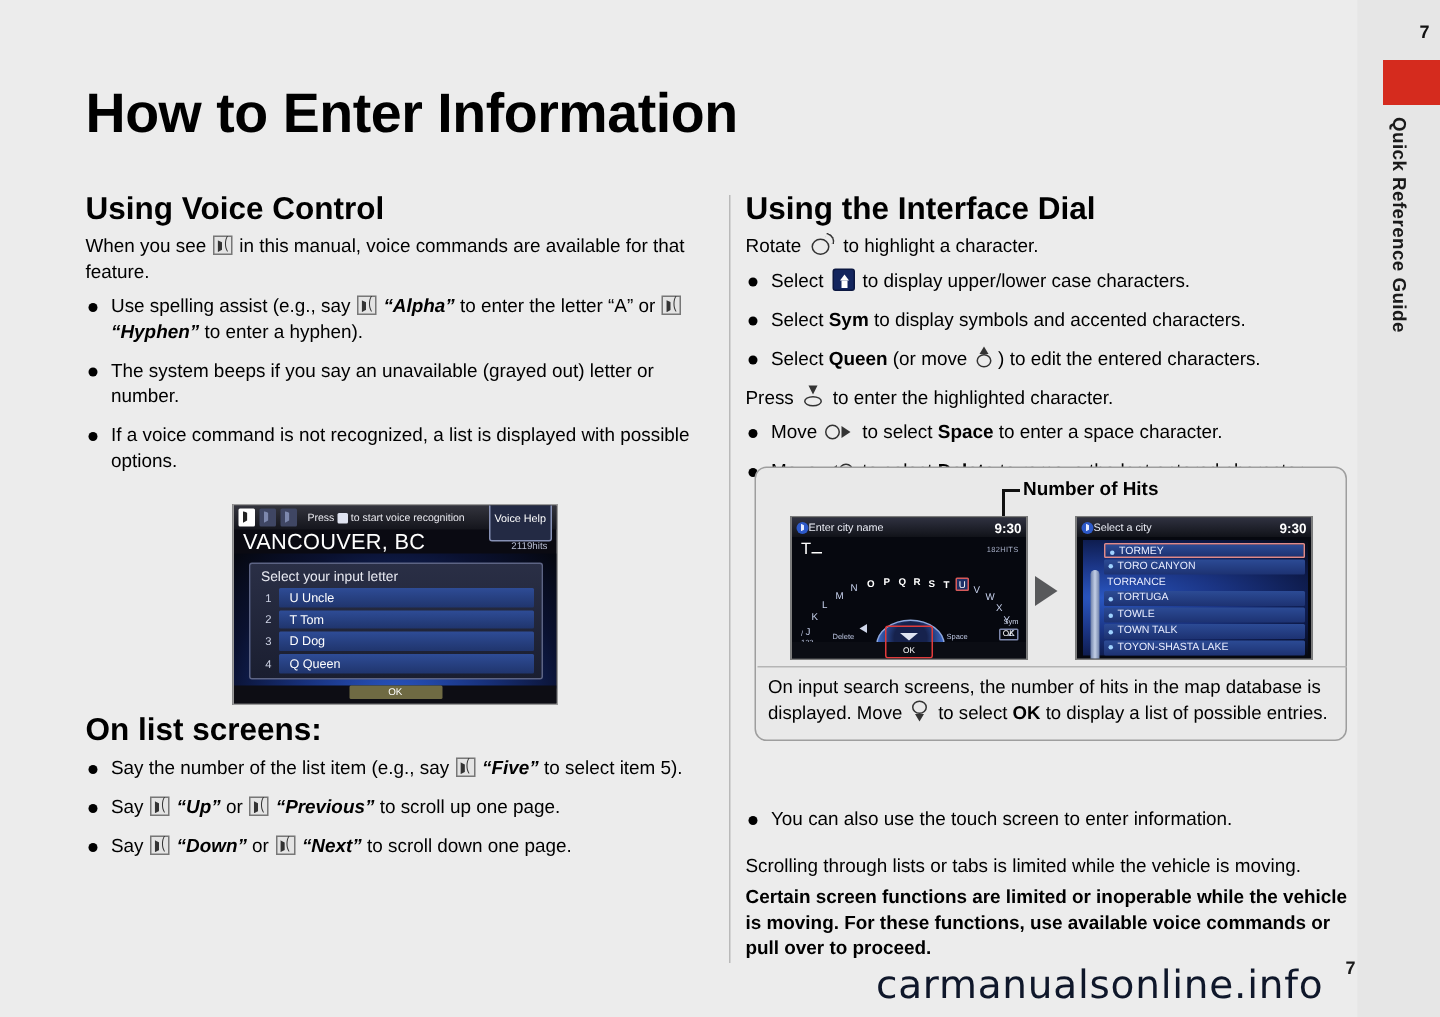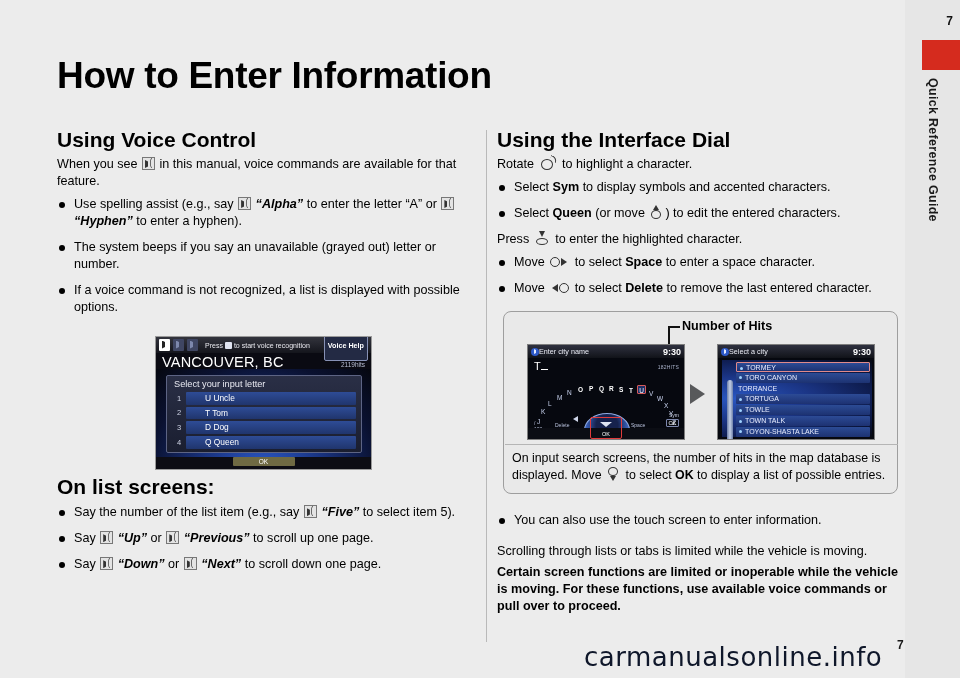--- a/index.html
+++ b/index.html
@@ -202,21 +202,21 @@
   .ns-mic.dim::before { background:#7d88ad; }
   #ns-press {
     color:#e8e8ee; font-size:7px; white-space:nowrap; margin-left:4px;
     flex:1 1 auto; display:flex; align-items:center; gap:2px;
   }
   #ns-press .key {
     display:inline-block; width:7px; height:7px; background:#dfe3f0;
     border-radius:1px;
   }
   #ns-voicehelp {
-    color:#fff; font-size:7.2px; font-weight:bold;
+    color:#fff; font-size:7.2px; font-weight:normal;
     border:1px solid #8791b5; border-radius:2px;
     padding:10px 3px; background:#232a44; flex:0 0 auto;
   }
   #ns-city {
     position:absolute; left:6px; top:17px;
     color:#fff; font-size:14.5px; letter-spacing:.2px;text-align:right;
   }
   #ns-hits {
     position:absolute; right:6px; top:24px;
     color:#b9bfd4; font-size:6.5px;
@@ -233,21 +233,21 @@
   #ns-dialog-title {
     color:#e9eaf2; font-size:9.2px; padding:3px 0 3px 7px;
   }
   .ns-row {
     display:flex; align-items:center; height:12.5px; margin:0 5px 2.2px 5px;
   }
   .ns-num { color:#cfd4e6; font-size:7.5px; width:14px; text-align:center; flex:0 0 auto; }
   .ns-item {
     flex:1 1 auto; height:12.5px; line-height:12.5px;
     background:linear-gradient(#2e4c96,#20356d);
-    color:#fff; font-size:8.4px; padding-left:19px; border-radius:1px;
+    color:#fff; font-size:8.4px; padding-left:7px; border-radius:1px;
   }
   #ns-ok {
     position:absolute; left:50%; transform:translateX(-50%); bottom:3px;
     width:62px; height:9px; background:#6f6a43; border-radius:1px;
     color:#fff; font-size:6.5px; text-align:center; line-height:9px;
   }
   #ns-okbar {
     position:absolute; left:0; bottom:0; width:100%; height:12px;
     background:#0d0d14;
   }
@@ -520,20 +520,25 @@
 
     <h2 class="sec">Using the Interface Dial</h2>
 
     <p class="body">
       <span>Rotate</span>
       <span class="dial-rotate"><i></i><b></b></span>
       <span>to highlight a character.</span>
     </p>
 
     <ul class="bullets">
+      <li>
+        <span>Select</span>
+        <span class="dial-shift"></span>
+        <span>to display upper/lower case characters.</span>
+      </li>
       <li>
         <span>Select</span>
         <span class="bold">Sym</span>
         <span>to display symbols and accented characters.</span>
       </li>
       <li>
         <span>Select</span>
         <span class="bold">Queen</span>
         <span>(or move</span>
         <span class="dial-up"><i></i><b></b></span><span>) to edit the entered characters.</span>

